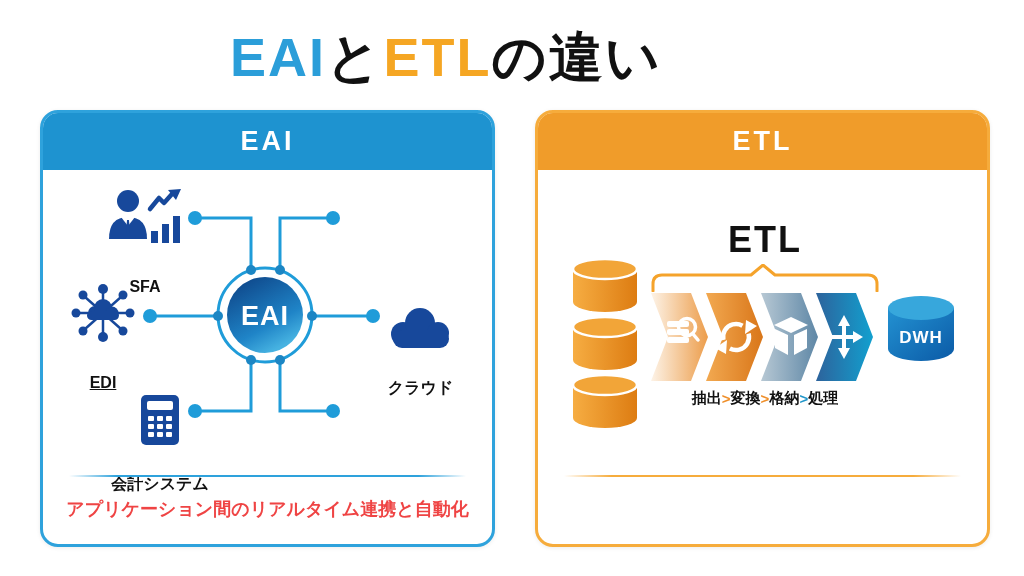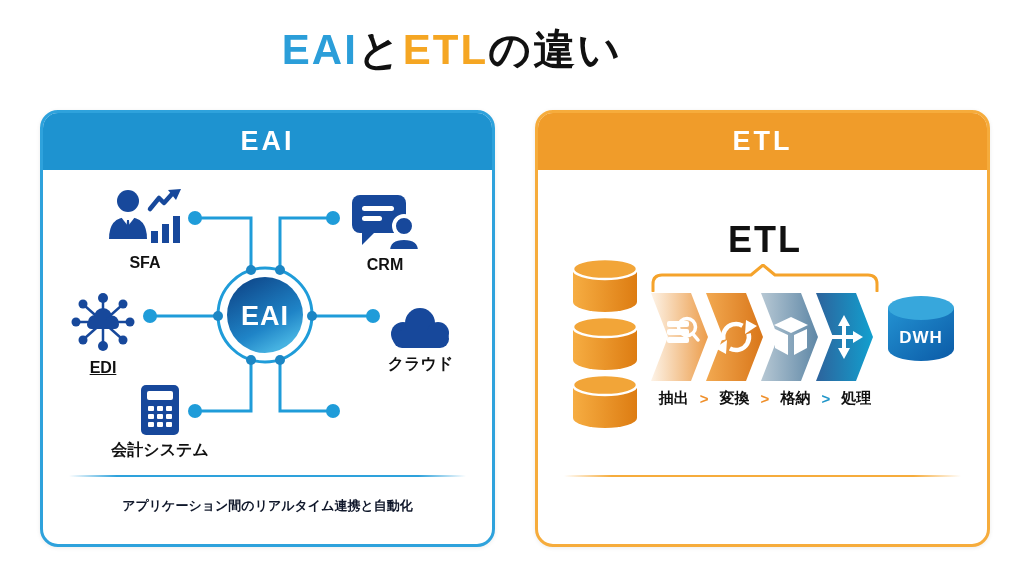--- a/index.html
+++ b/index.html
@@ -1,45 +1,45 @@
 <!DOCTYPE html>
 <html><head>
 <meta charset="utf-8">
 <style>
   html,body{margin:0;padding:0;background:#fff;}
   #stage{position:relative;width:1024px;height:576px;background:#fff;overflow:hidden;
          font-family:"Liberation Sans","DejaVu Sans",sans-serif;color:#111;}
-  .title{position:absolute;top:22px;left:12px;width:880px;text-align:center;
-         font-size:42px;font-weight:800;letter-spacing:2px;}
+  .title{position:absolute;top:22px;left:6px;width:880px;text-align:center;
+         font-size:54px;font-weight:800;letter-spacing:2px;}
   .title .t-eai{color:#2B9ED9;}
   .title .t-etl{color:#F5A623;}
   .panel{position:absolute;top:110px;width:449px;height:431px;background:#fff;
          border-radius:18px;box-shadow:0 1px 4px rgba(0,0,0,.08);overflow:hidden;}
   .panel.eai{left:40px;border:3px solid #2EA2DC;}
   .panel.etl{left:535px;border:3px solid #F6AC3C;}
   .panel-header{position:absolute;top:0;left:0;right:0;height:57px;line-height:57px;
          text-align:center;color:#fff;font-size:27px;font-weight:800;letter-spacing:3px;}
   .panel.eai .panel-header{background:#1E93D0;}
   .panel.etl .panel-header{background:#F09C2A;}
   .node{position:absolute;display:flex;flex-direction:column;align-items:center;gap:5px;}
-  .node-label{font-size:16px;font-weight:800;color:#111;white-space:nowrap;}
+  .node-label{font-size:16px;font-weight:800;color:#111;white-space:nowrap;margin-top:24px;}
   .diagram-svg{position:absolute;left:0;top:0;width:449px;height:431px;}
   .divider{position:absolute;left:26px;right:26px;top:362px;height:2px;}
   .panel.eai .divider{background:linear-gradient(90deg,rgba(46,162,220,0),#2EA2DC 12%,#2EA2DC 88%,rgba(46,162,220,0));}
   .panel.etl .divider{background:linear-gradient(90deg,rgba(246,172,60,0),#F6AC3C 12%,#F6AC3C 88%,rgba(246,172,60,0));}
   .caption{position:absolute;left:12px;right:12px;top:384px;text-align:center;
-         font-size:13px;font-weight:800;color:#0f172a;}
+         font-size:18px;font-weight:800;color:#ef4444;}
   
   .cyl{position:absolute;left:33px;width:68px;height:56px;}
   .flow-title{position:absolute;left:113px;width:228px;top:106px;text-align:center;
          font-size:36px;font-weight:800;letter-spacing:2px;color:#111;}
   .brace{position:absolute;left:113px;top:151px;width:228px;height:28px;}
   .arrows{position:absolute;left:113px;top:180px;width:222px;height:88px;}
   .steps{position:absolute;left:105px;width:244px;top:276px;display:flex;
-         justify-content:center;align-items:center;gap:11px;font-size:15px;font-weight:800;}
+         justify-content:center;align-items:center;gap:0;font-size:15px;font-weight:800;}
   .sep{font-weight:800;font-size:15px;}
   .sep.orange{color:#EF8F2A;}
   .sep.blue{color:#2196C9;}
   .dwh{position:absolute;left:348px;top:182px;width:70px;height:68px;}
 </style>
 </head>
 <body>
 
 <div id="stage">
 
@@ -97,33 +97,22 @@
         <polygon points="21,33 23,33 24,46 20,46" fill="#17489B"></polygon>
         <rect x="45" y="44" width="7" height="12" fill="#17489B"></rect>
         <rect x="56" y="37" width="7" height="19" fill="#17489B"></rect>
         <rect x="67" y="29" width="7" height="27" fill="#17489B"></rect>
         <polyline points="44,22 53,11 58,16 66,7" fill="none" stroke="#17489B" stroke-width="4.5" stroke-linecap="round" stroke-linejoin="round"></polyline>
         <polygon points="62,3 75,2 70,13" fill="#17489B"></polygon>
       </svg>
       <div class="node-label">SFA</div>
     </div>
 
-    <div class="node" style="left:298px;top:80px;width:88px;">
-      <svg width="74" height="58" viewBox="0 0 74 58">
-        <rect x="4" y="2" width="54" height="38" rx="8" fill="#17489B"></rect>
-        <polygon points="14,36 14,52 30,36" fill="#17489B"></polygon>
-        <rect x="14" y="13" width="32" height="5" rx="2.5" fill="#ffffff"></rect>
-        <rect x="14" y="23" width="20" height="5" rx="2.5" fill="#ffffff"></rect>
-        <circle cx="56" cy="33" r="10" fill="#17489B" stroke="#ffffff" stroke-width="4"></circle>
-        <path d="M40,58 Q40,45 56,45 Q72,45 72,58 Z" fill="#17489B" stroke="#ffffff" stroke-width="4"></path>
-      </svg>
-      <div class="node-label">CRM</div>
-    </div>
-
-    <div class="node" style="left:20px;top:179px;width:80px;text-decoration:underline;">
+
+    <div class="node" style="left:20px;top:170px;width:80px;text-decoration:underline;">
       <svg width="64" height="62" viewBox="0 0 64 62">
         <g stroke="#17489B" stroke-width="2.5">
           <line x1="32" y1="30" x2="32" y2="8"></line>
             <line x1="32" y1="30" x2="14" y2="14"></line>
           <line x1="32" y1="30" x2="50" y2="14"></line>
             <line x1="32" y1="30" x2="7" y2="30"></line>
           <line x1="32" y1="30" x2="57" y2="30"></line>
             <line x1="32" y1="30" x2="14" y2="46"></line>
           <line x1="32" y1="30" x2="50" y2="46"></line>
             <line x1="32" y1="30" x2="32" y2="52"></line>
@@ -151,21 +140,21 @@
         <g fill="#17489B">
           <circle cx="18" cy="31" r="12"></circle>
             <circle cx="35" cy="20" r="15"></circle>
             <circle cx="53" cy="30" r="11"></circle>
           <rect x="8" y="27" width="56" height="18" rx="9"></rect>
         </g>
       </svg>
       <div class="node-label">クラウド</div>
     </div>
 
-    <div class="node" style="left:60px;top:272px;width:114px;">
+    <div class="node" style="left:60px;top:282px;width:114px;">
       <svg width="38" height="50" viewBox="0 0 38 50">
         <rect x="0" y="0" width="38" height="50" rx="5" fill="#17489B"></rect>
         <rect x="6" y="6" width="26" height="9" rx="2" fill="#ffffff"></rect>
         <g fill="#ffffff">
           <rect x="7" y="21" width="6" height="5" rx="1"></rect>
             <rect x="16" y="21" width="6" height="5" rx="1"></rect>
             <rect x="25" y="21" width="6" height="5" rx="1"></rect>
           <rect x="7" y="29" width="6" height="5" rx="1"></rect>
             <rect x="16" y="29" width="6" height="5" rx="1"></rect>
             <rect x="25" y="29" width="6" height="5" rx="1"></rect>

